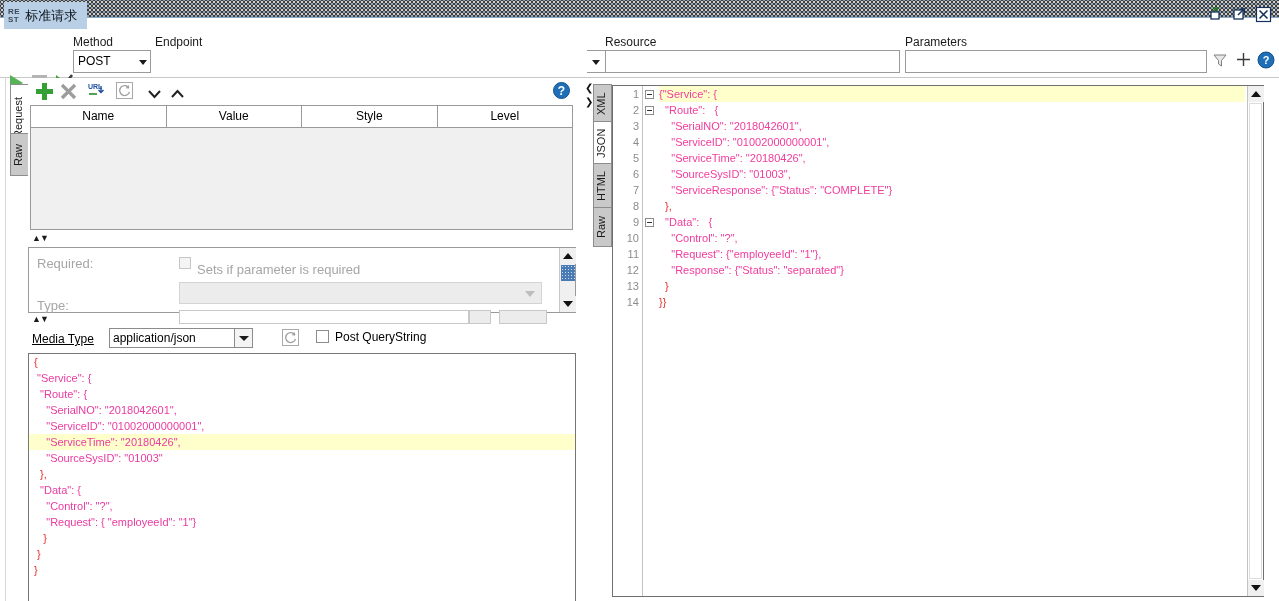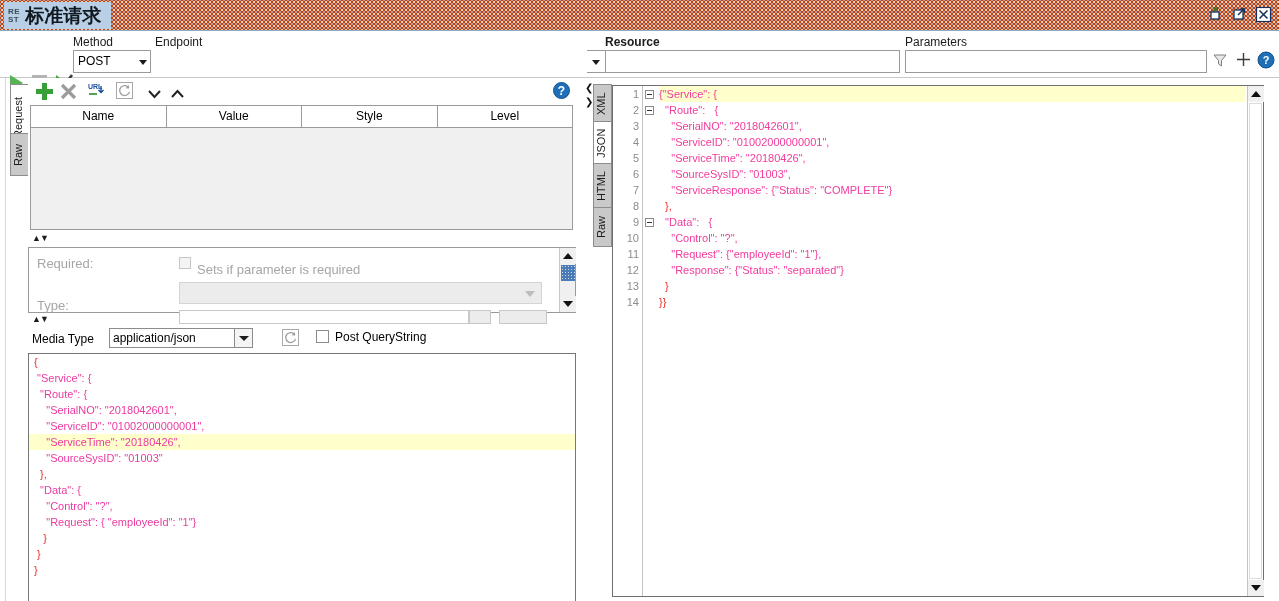--- a/index.html
+++ b/index.html
@@ -10,22 +10,22 @@
   #app {
     position: relative;
     width: 1279px;
     height: 601px;
     overflow: hidden;
     background: #ffffff;
   }
 
   
   .titlebar {
-    position: absolute; left: 0; top: 0; width: 1279px; height: 31px;
-    background: #c2410c;
+    position: absolute; left: 0; top: 0; width: 1279px; height: 18px;
+    background: #404040;
     border-bottom: 1px solid #8ba9c4;
     box-sizing: border-box;
   }
   .titlebar .dots {
     position: absolute; left: 0; top: 0; right: 0; bottom: 0;
     background-image:
       radial-gradient(#ffffff 0.8px, transparent 0.9px),
       radial-gradient(#a6c0da 0.8px, transparent 0.9px);
     background-size: 4px 4px, 4px 4px;
     background-position: 0 0, 2px 2px;
@@ -38,21 +38,21 @@
     background: #b8cfe5;
   }
   .rest-badge {
     font-family: "Liberation Sans", sans-serif;
     font-size: 8px; line-height: 8px;
     color: #3c4b59; letter-spacing: .5px;
     text-align: left; margin-right: 5px;
     font-weight: 600;
   }
   .title-text {
-    font-size: 19px; color: #101820; font-weight: 700;
+    font-size: 13px; color: #101820; font-weight: 400;
     white-space: nowrap;
   }
   .win-btns {
     position: absolute; right: 6px; top: 5px;
     display: flex; gap: 5px; align-items: center;
   }
   .win-btn {
     width: 19px; height: 19px;
     display: flex; align-items: center; justify-content: center;
     color: #16325c;
@@ -223,21 +223,21 @@
   }
   .sb-thumb {
     position: absolute; left: 1px; top: 17px; width: 14px; height: 16px;
     background: #4a7bb5;
     background-image: radial-gradient(#c8dcf0 0.8px, transparent 1px);
     background-size: 3px 3px;
   }
 
   
   .media-row { position: absolute; left: 28px; top: 328px; width: 548px; height: 24px; }
-  .media-lbl { position: absolute; left: 4px; top: 4px; font-size: 12px; color: #000; }
+  .media-lbl { position: absolute; left: 4px; top: 4px; font-size: 12px; color: #000; text-decoration: underline; }
   .media-combo {
     position: absolute; left: 81px; top: 0px; width: 144px; height: 20px;
     border: 1px solid #8c8c8c; background: #fff; box-sizing: border-box;
   }
   .media-combo .val { position: absolute; left: 3px; top: 2px; font-size: 12px; color: #000; }
   .media-combo .btn {
     position: absolute; right: 0; top: 0; width: 18px; height: 18px;
     background: #f4f4f4; border-left: 1px solid #8c8c8c; box-sizing: border-box;
   }
   .media-combo .btn .arrow {
@@ -362,21 +362,21 @@
     <div class="tb-label" style="left:73px;">Method</div>
     <div class="sel-method">
       <span class="val">POST</span>
       <span class="arrow"></span>
     </div>
     <div class="tb-label" style="left:155px;">Endpoint</div>
     <div class="ep-drop">
         <span class="arrow"></span>
       </div>
 
-    <div class="tb-label" style="left:605px;font-weight:bold;">Resource</div>
+    <div class="tb-label" style="left:605px;">Resource</div>
     <div class="inp" style="left:605px; top:19px; width:295px;"></div>
 
     <div class="tb-label" style="left:905px;">Parameters</div>
     <div class="inp" style="left:905px; top:19px; width:302px;"></div>
 
     <div class="tb-icon" style="left:1213px; top:22px;">
       <svg width="15" height="15" viewBox="0 0 15 15">
         <path d="M1 2 L13 2 L8.5 7.5 L8.5 13 L5.5 11 L5.5 7.5 Z" fill="#e8e8e8" stroke="#808080" stroke-width="1"></path>
       </svg>
     </div>

